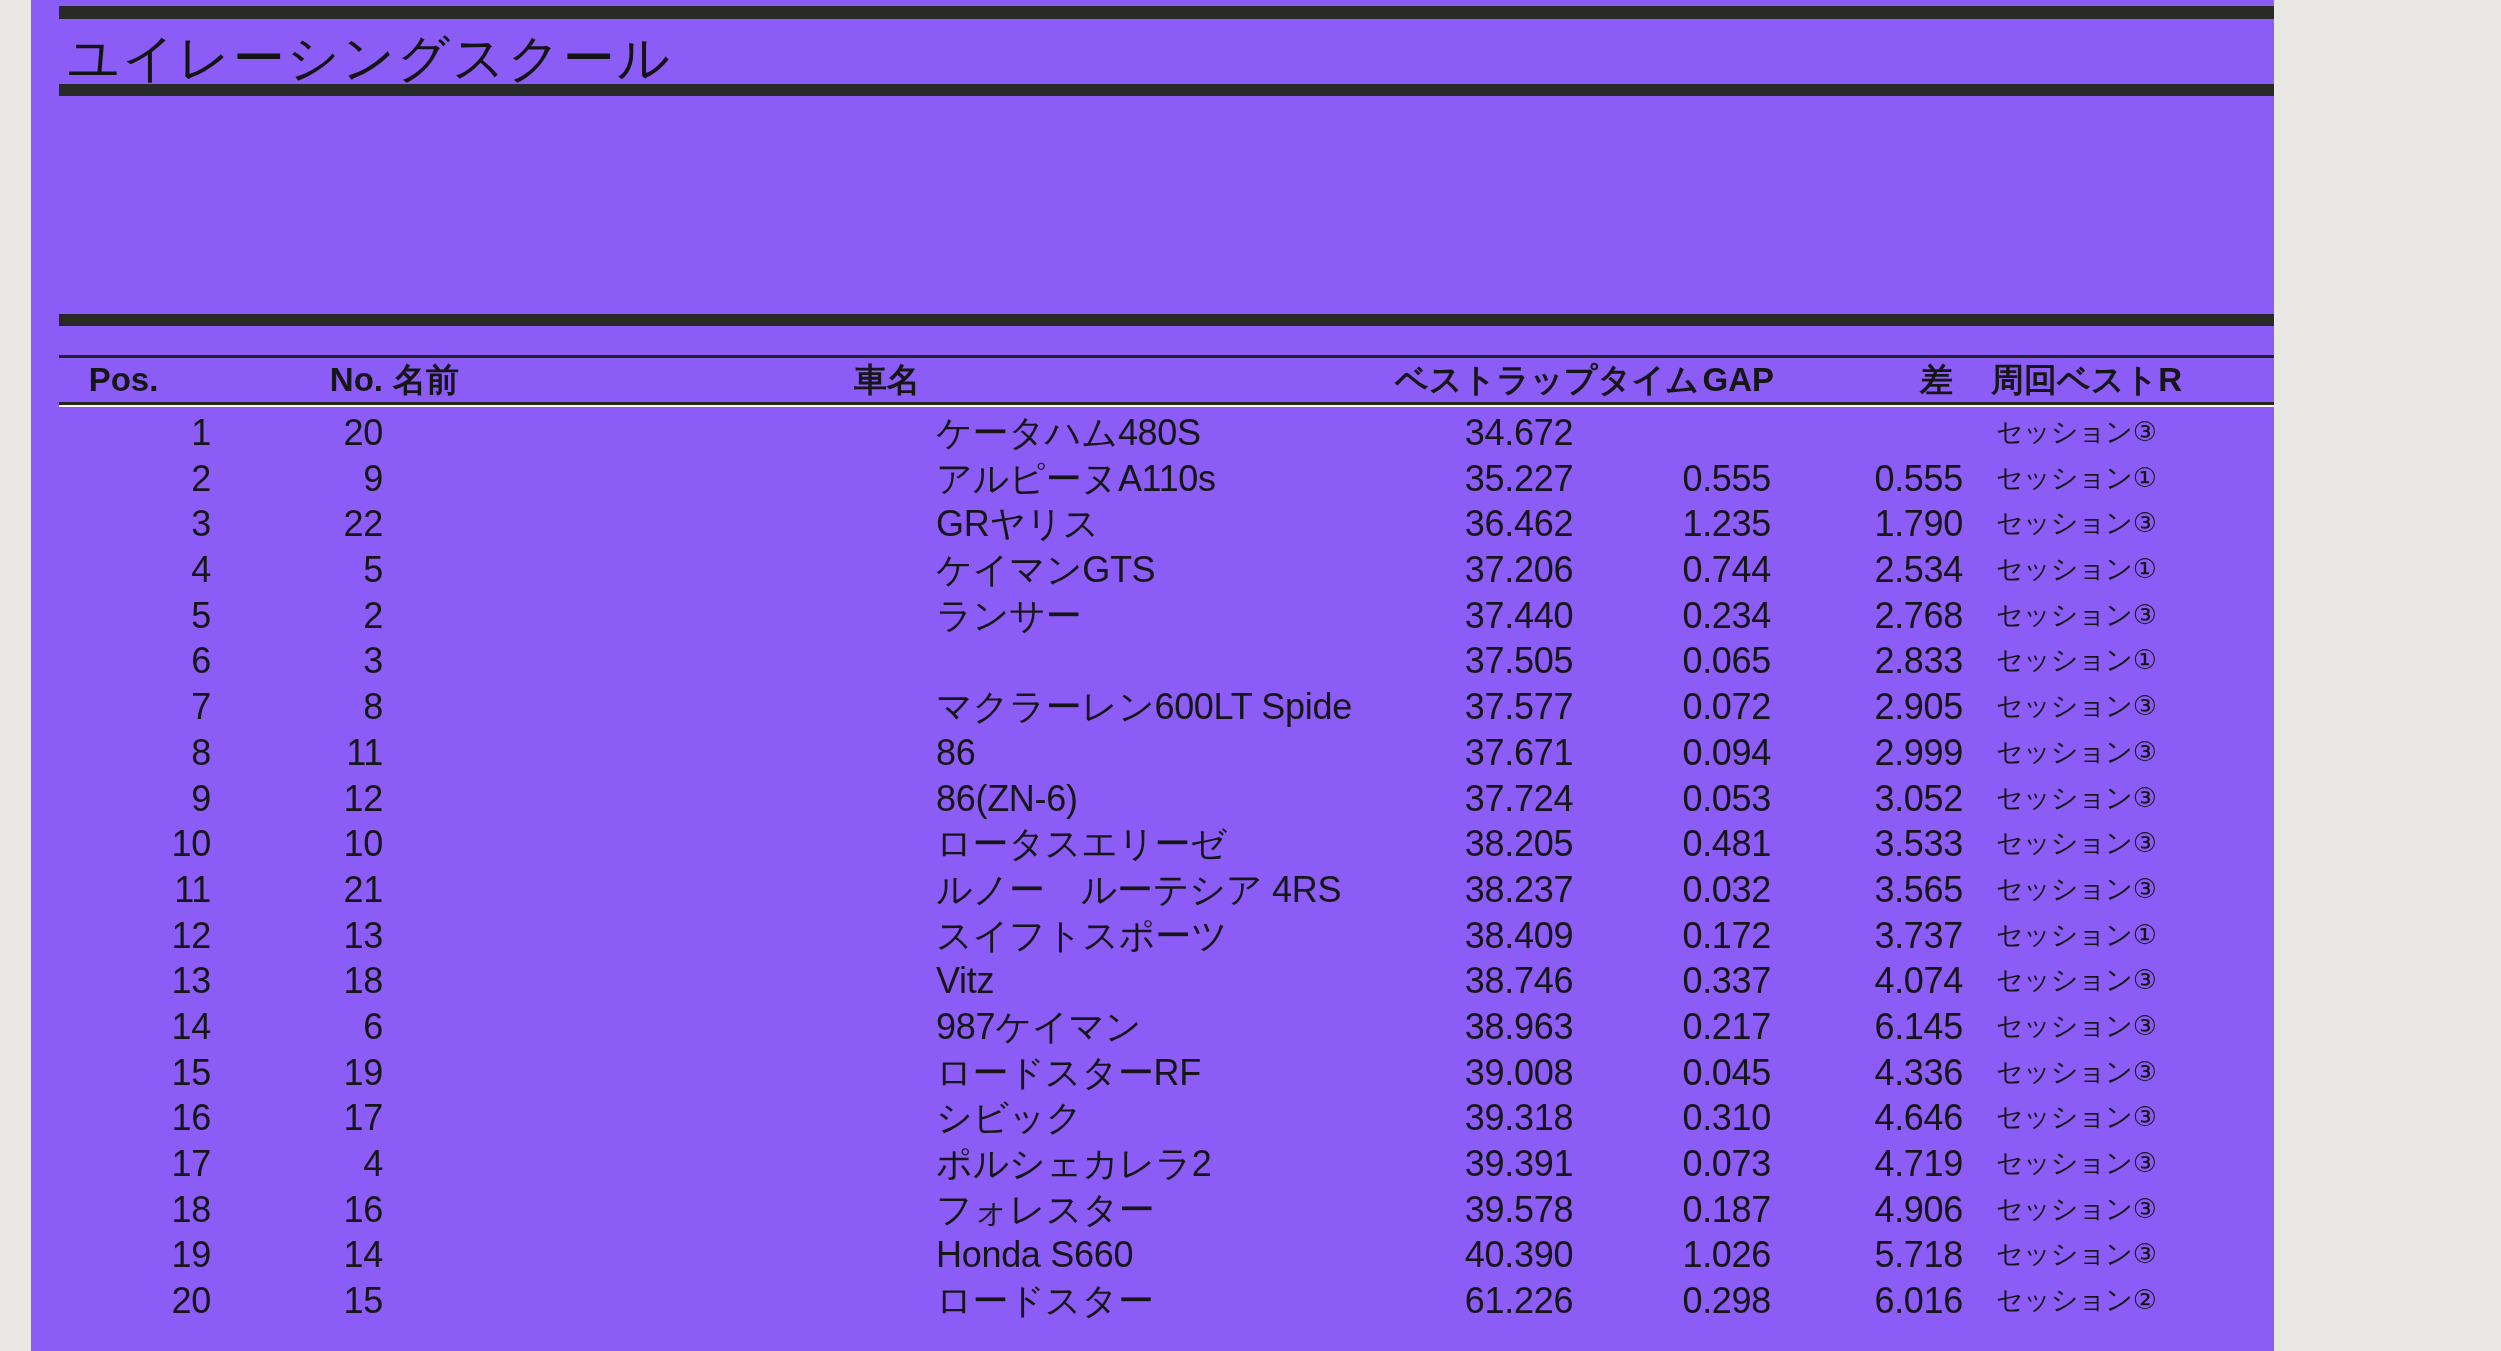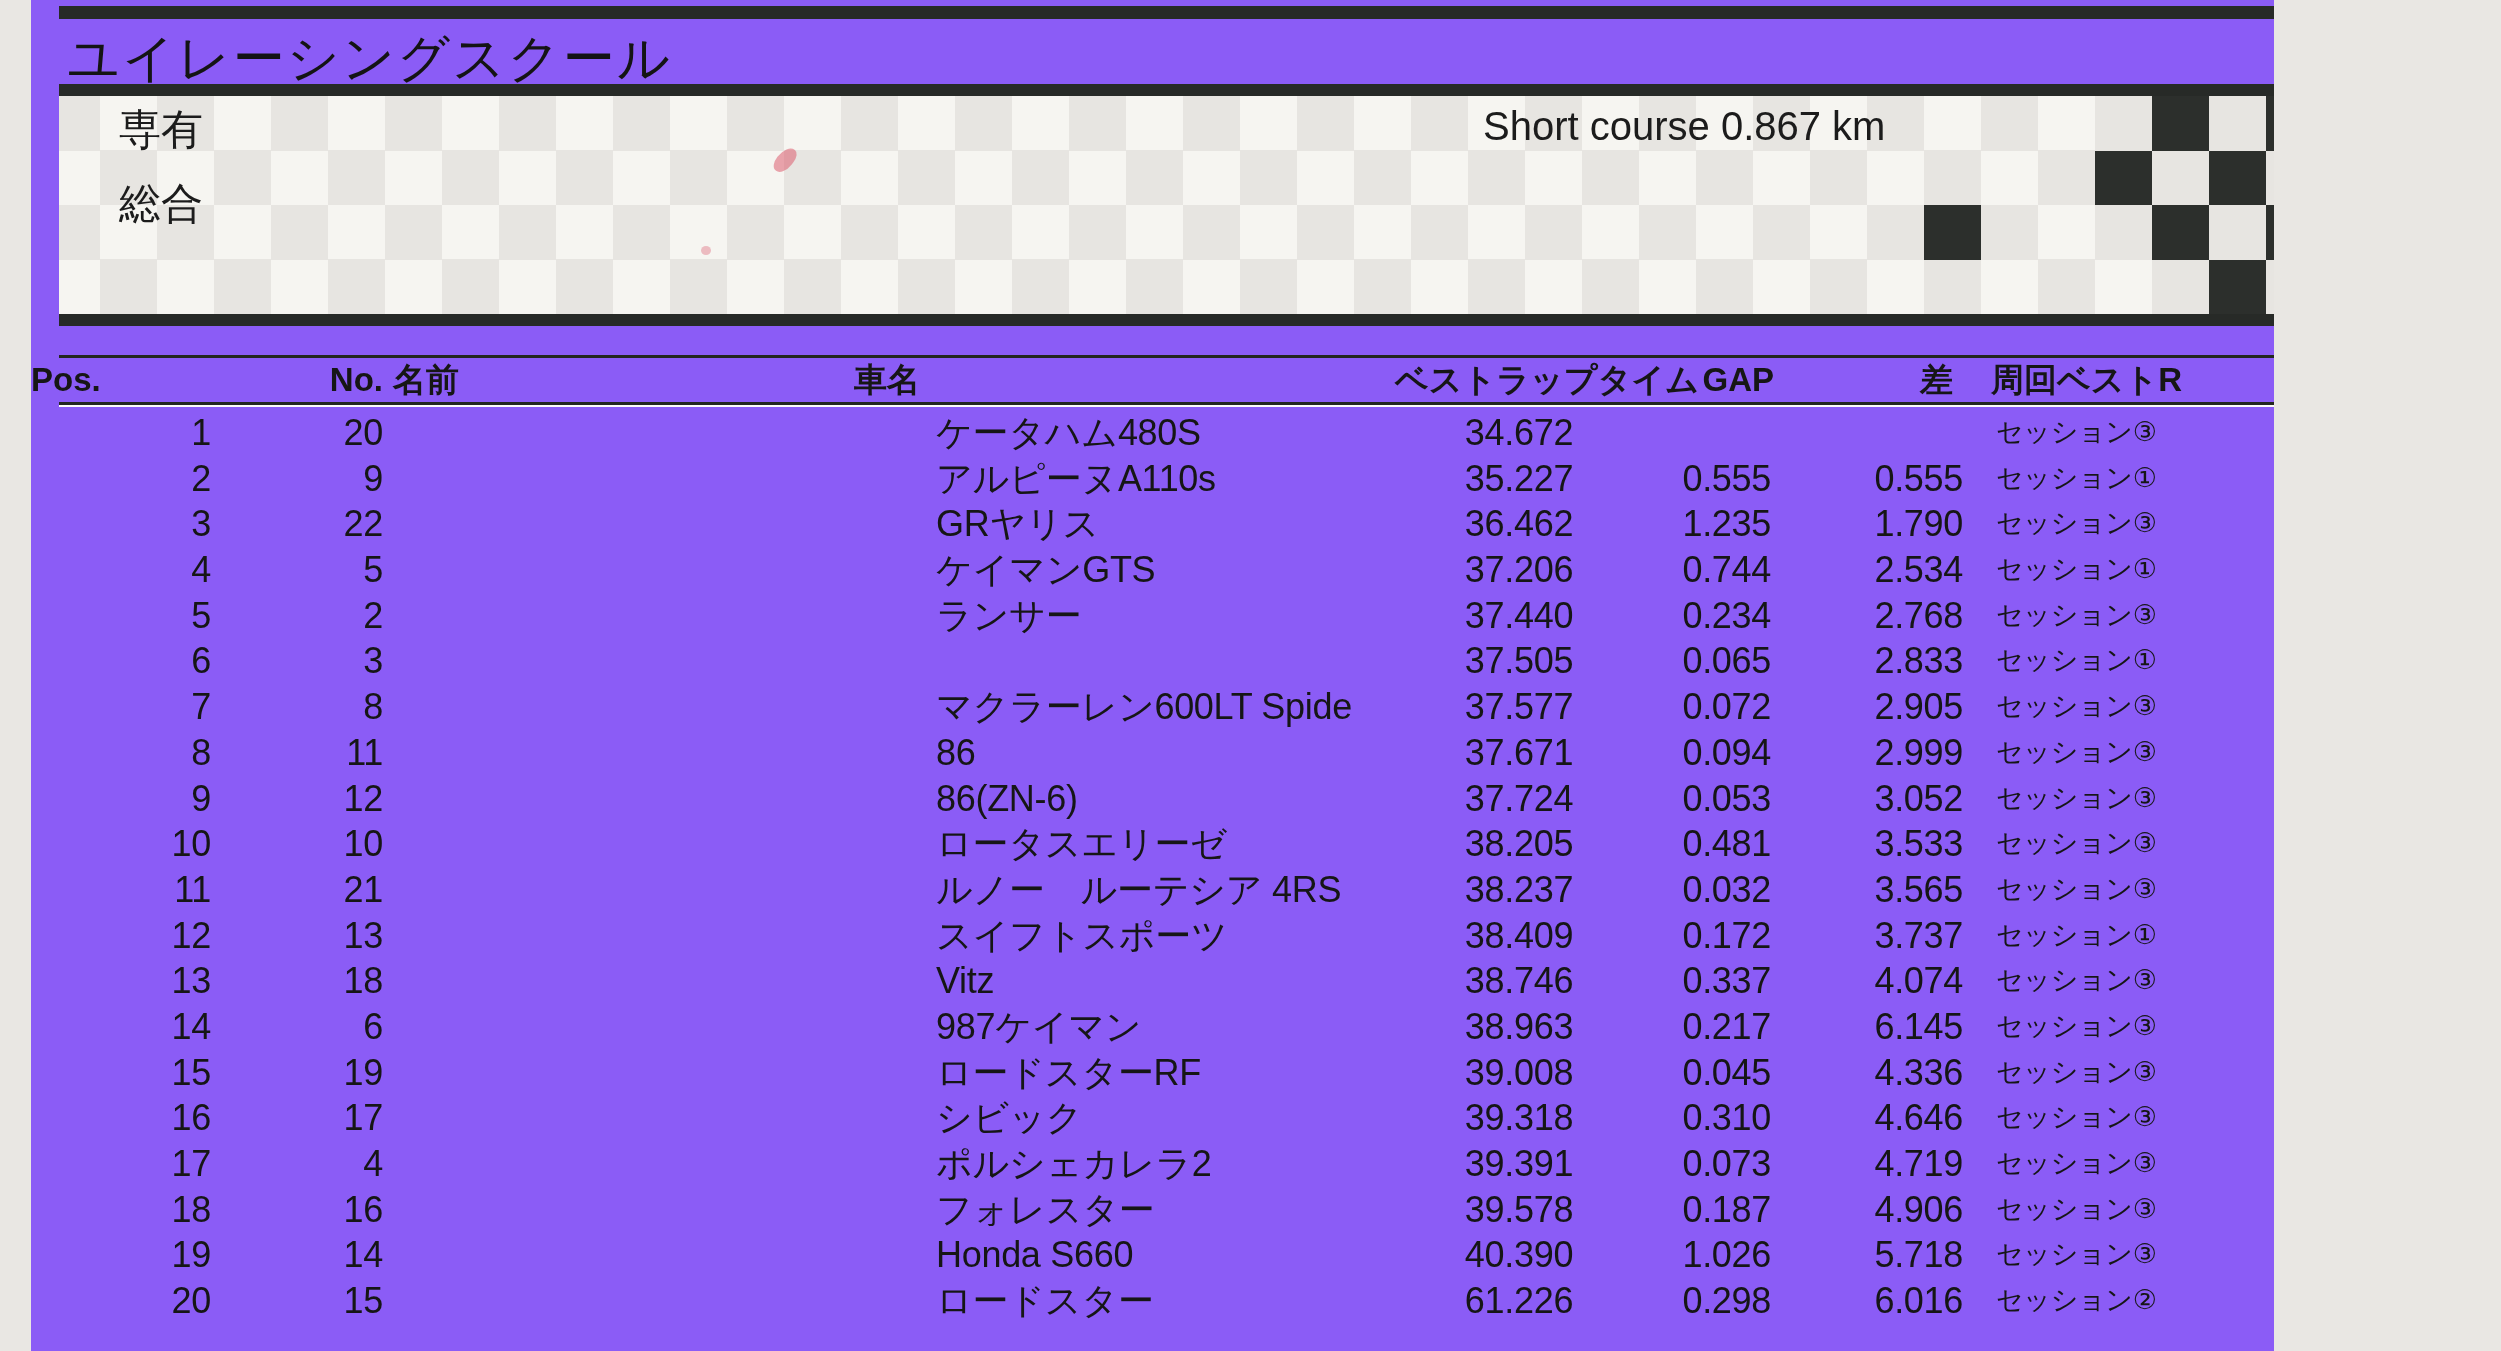--- a/index.html
+++ b/index.html
@@ -36,21 +36,21 @@
   .artifact1{position:absolute;left:718px;top:50px;width:16px;height:28px;
     background:rgba(221,92,112,.55);border-radius:60% 40% 55% 45%;transform:rotate(38deg);}
   .artifact2{position:absolute;left:642px;top:150px;width:10px;height:9px;
     background:rgba(221,92,112,.38);border-radius:50%;}
   
   .rule-a{position:absolute;left:28px;top:355px;width:2446px;height:3px;background:#23261f;}
   .rule-b{position:absolute;left:28px;top:402px;width:2446px;height:5px;background:#23261f;
     box-shadow:0 -2px 0 #fbfaf7 inset;}
   .thead{position:absolute;left:0;top:360px;width:2501px;height:40px;}
   .thead span{position:absolute;top:0;line-height:40px;font-size:33px;font-weight:bold;color:#161616;white-space:nowrap;}
-  .h-pos{left:0;width:185px;text-align:left;}
+  .h-pos{left:0;width:185px;text-align:center;}
   .h-no{left:200px;width:152px;text-align:right;}
   .h-name{left:362px;}
   .h-car{left:823px;text-align:center;}
   .h-time{left:1364px;}
   .h-gap{left:1560px;width:183px;text-align:right;}
   .h-diff{left:1732px;width:190px;text-align:right;}
   .h-session{left:1960px;}
   .tbody{position:absolute;left:0;top:410px;width:2501px;}
   .row{position:relative;height:45.7px;}
   .cell{position:absolute;top:0;line-height:45.7px;font-size:36px;color:#161616;white-space:nowrap;letter-spacing:-0.3px;}
@@ -67,39 +67,20 @@
 <body>
 
 <div class="page">
 
   <div class="bar top-rule"></div>
 
   <h1 class="page-title">ユイレーシングスクール</h1>
 
   <div class="bar title-underline"></div>
 
-  <div class="band">
-    <div class="band-label l1">専有</div>
-    <div class="band-label l2">総合</div>
-    <div class="course-info">Short course 0.867 km</div>
-    <div class="artifact1"></div>
-    <div class="artifact2"></div>
-  <div class="dark-sq" style="left: 2093px; top: 0px; width: 57px; height: 54.5px; background: rgb(44, 47, 44);"></div>
-      <div class="dark-sq" style="left: 2207px; top: 0px; width: 57px; height: 54.5px; background: rgb(44, 47, 44);"></div>
-      <div class="dark-sq" style="left: 2321px; top: 0px; width: 57px; height: 54.5px; background: rgb(44, 47, 44);"></div>
-      <div class="dark-sq" style="left: 2036px; top: 54.5px; width: 57px; height: 54.5px; background: rgb(44, 47, 44);"></div>
-      <div class="dark-sq" style="left: 2150px; top: 54.5px; width: 57px; height: 54.5px; background: rgb(44, 47, 44);"></div>
-      <div class="dark-sq" style="left: 2264px; top: 54.5px; width: 57px; height: 54.5px; background: rgb(44, 47, 44);"></div>
-      <div class="dark-sq" style="left: 1865px; top: 109px; width: 57px; height: 54.5px; background: rgb(44, 47, 44);"></div>
-      <div class="dark-sq" style="left: 2093px; top: 109px; width: 57px; height: 54.5px; background: rgb(44, 47, 44);"></div>
-      <div class="dark-sq" style="left: 2207px; top: 109px; width: 57px; height: 54.5px; background: rgb(44, 47, 44);"></div>
-      <div class="dark-sq" style="left: 2321px; top: 109px; width: 57px; height: 54.5px; background: rgb(44, 47, 44);"></div>
-      <div class="dark-sq" style="left: 2150px; top: 163.5px; width: 57px; height: 54.5px; background: rgb(44, 47, 44);"></div>
-      <div class="dark-sq" style="left: 2264px; top: 163.5px; width: 57px; height: 54.5px; background: rgb(44, 47, 44);"></div>
-    </div>
 
   <div class="bar band-bottom-rule"></div>
 
   <div>
     <div class="rule-a"></div>
 
     <div class="thead">
       <span class="h-pos">Pos.</span>
       <span class="h-no">No.</span>
       <span class="h-name">名前</span>

